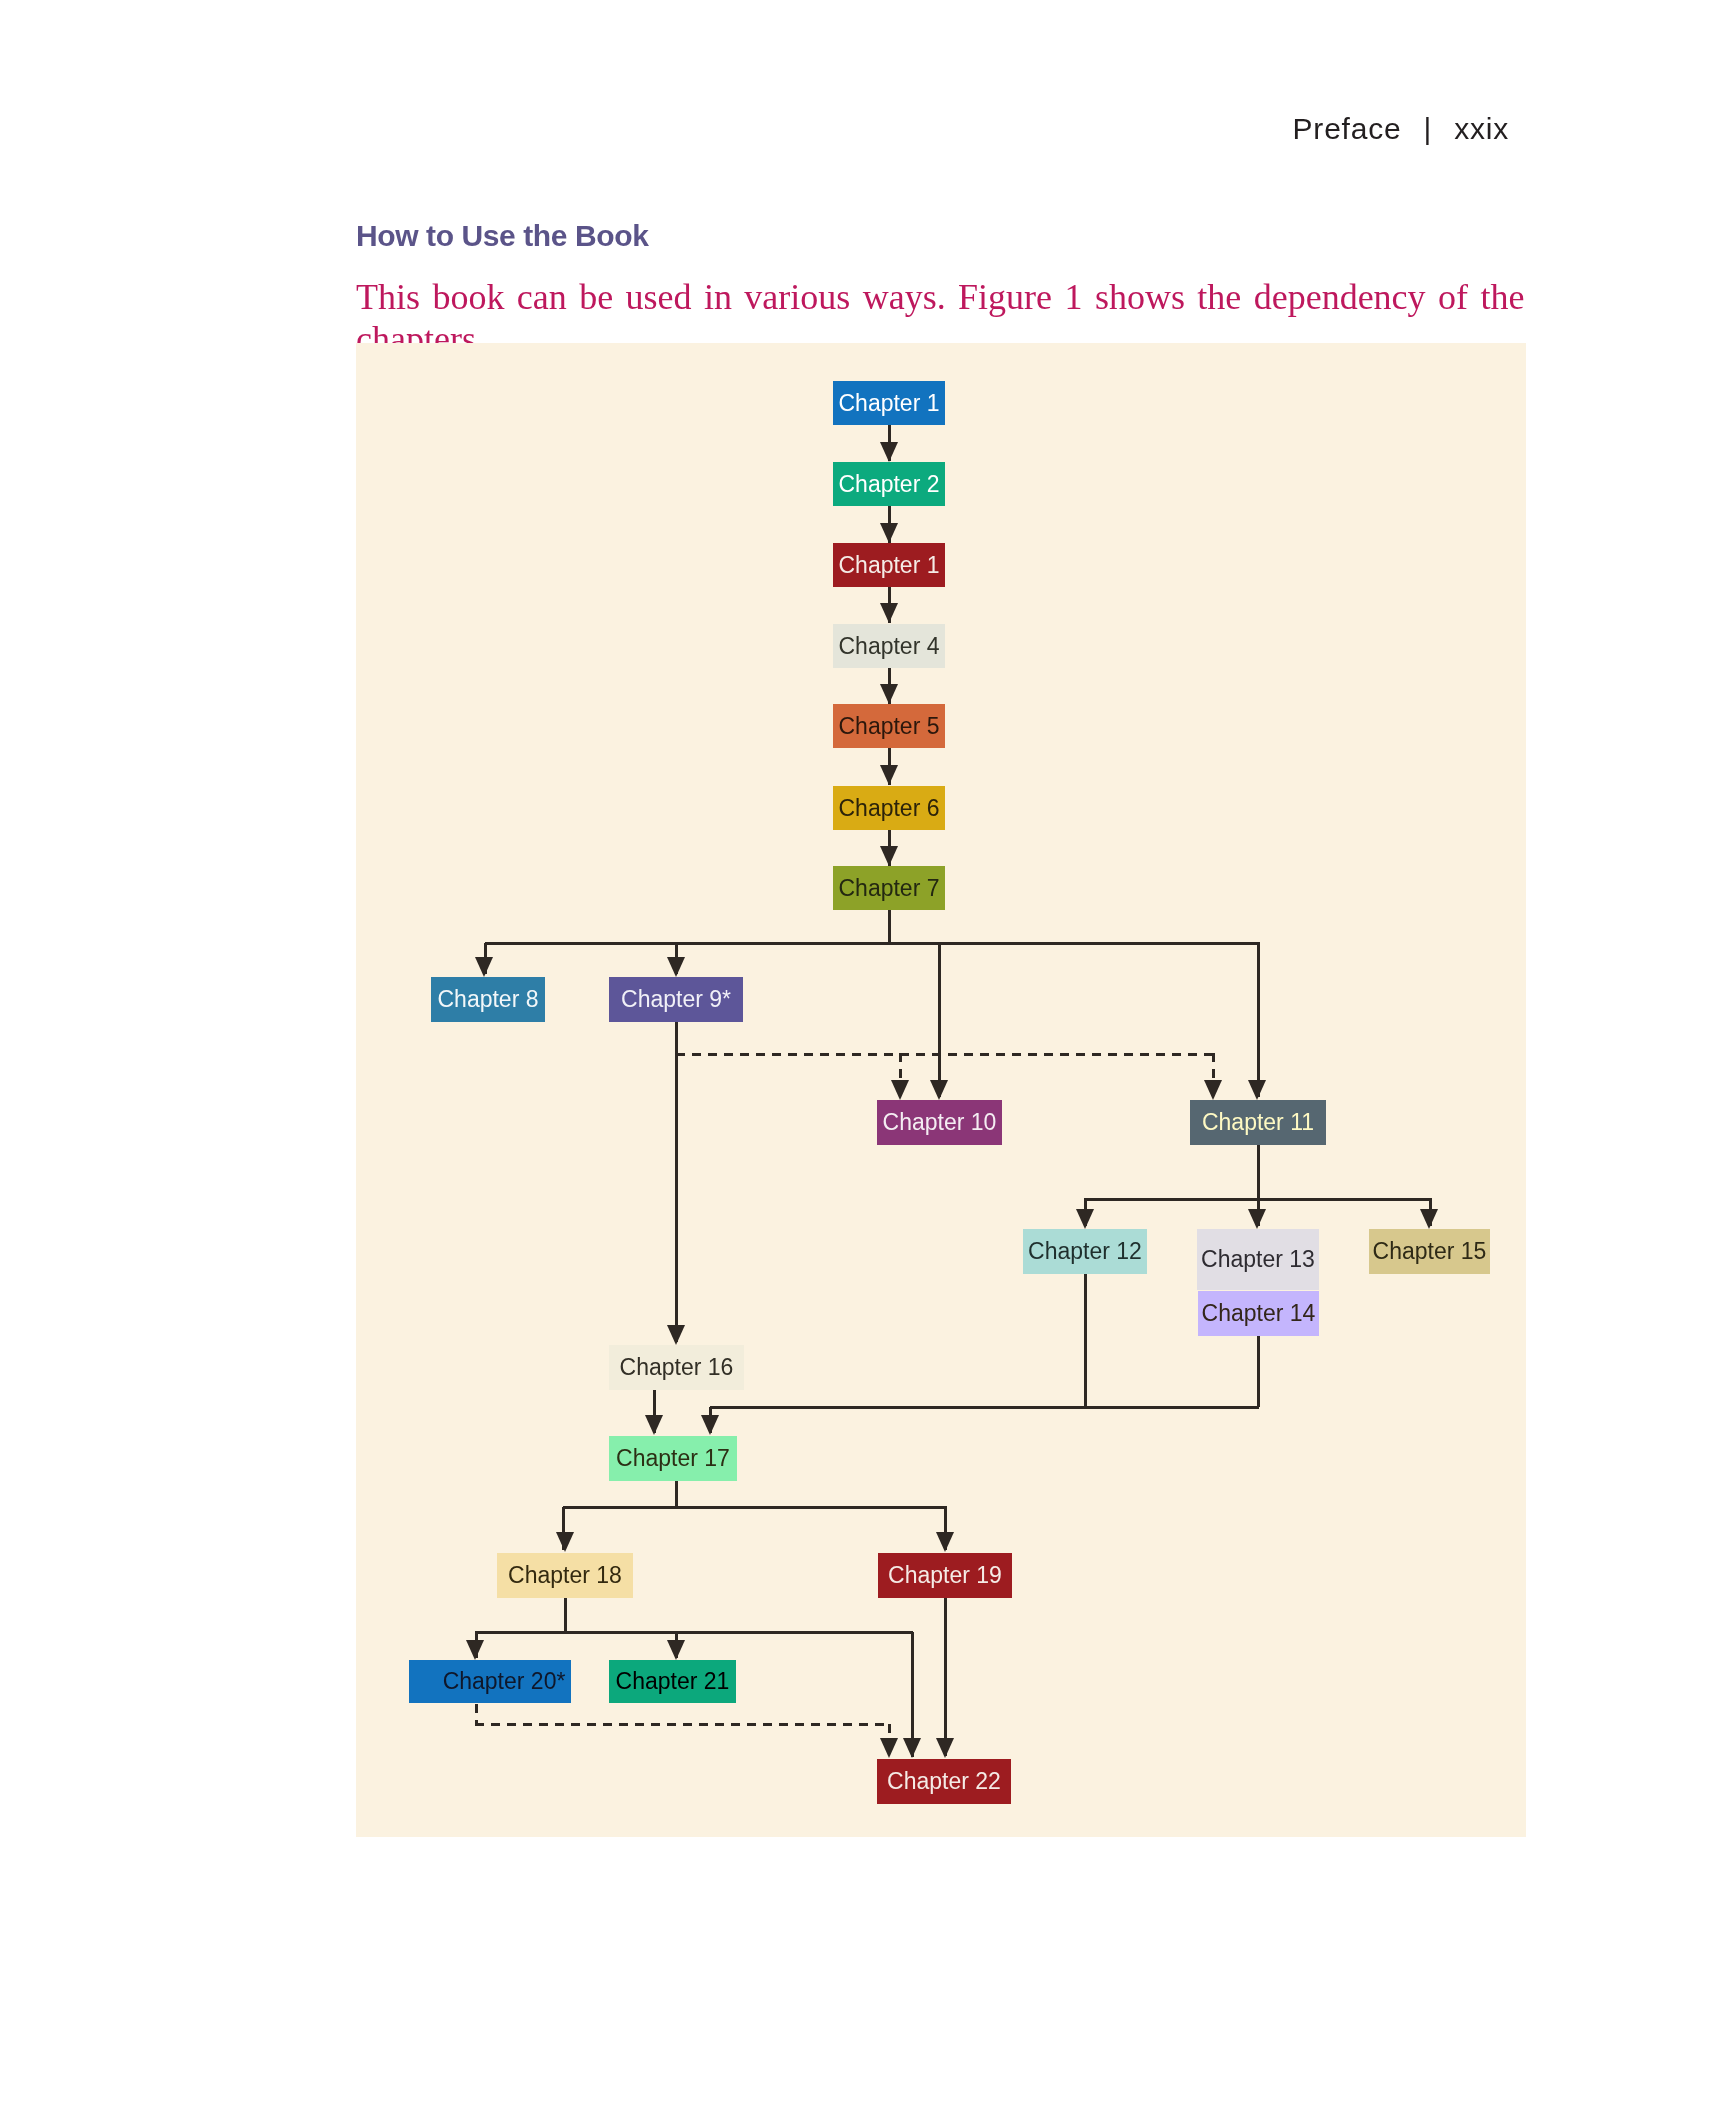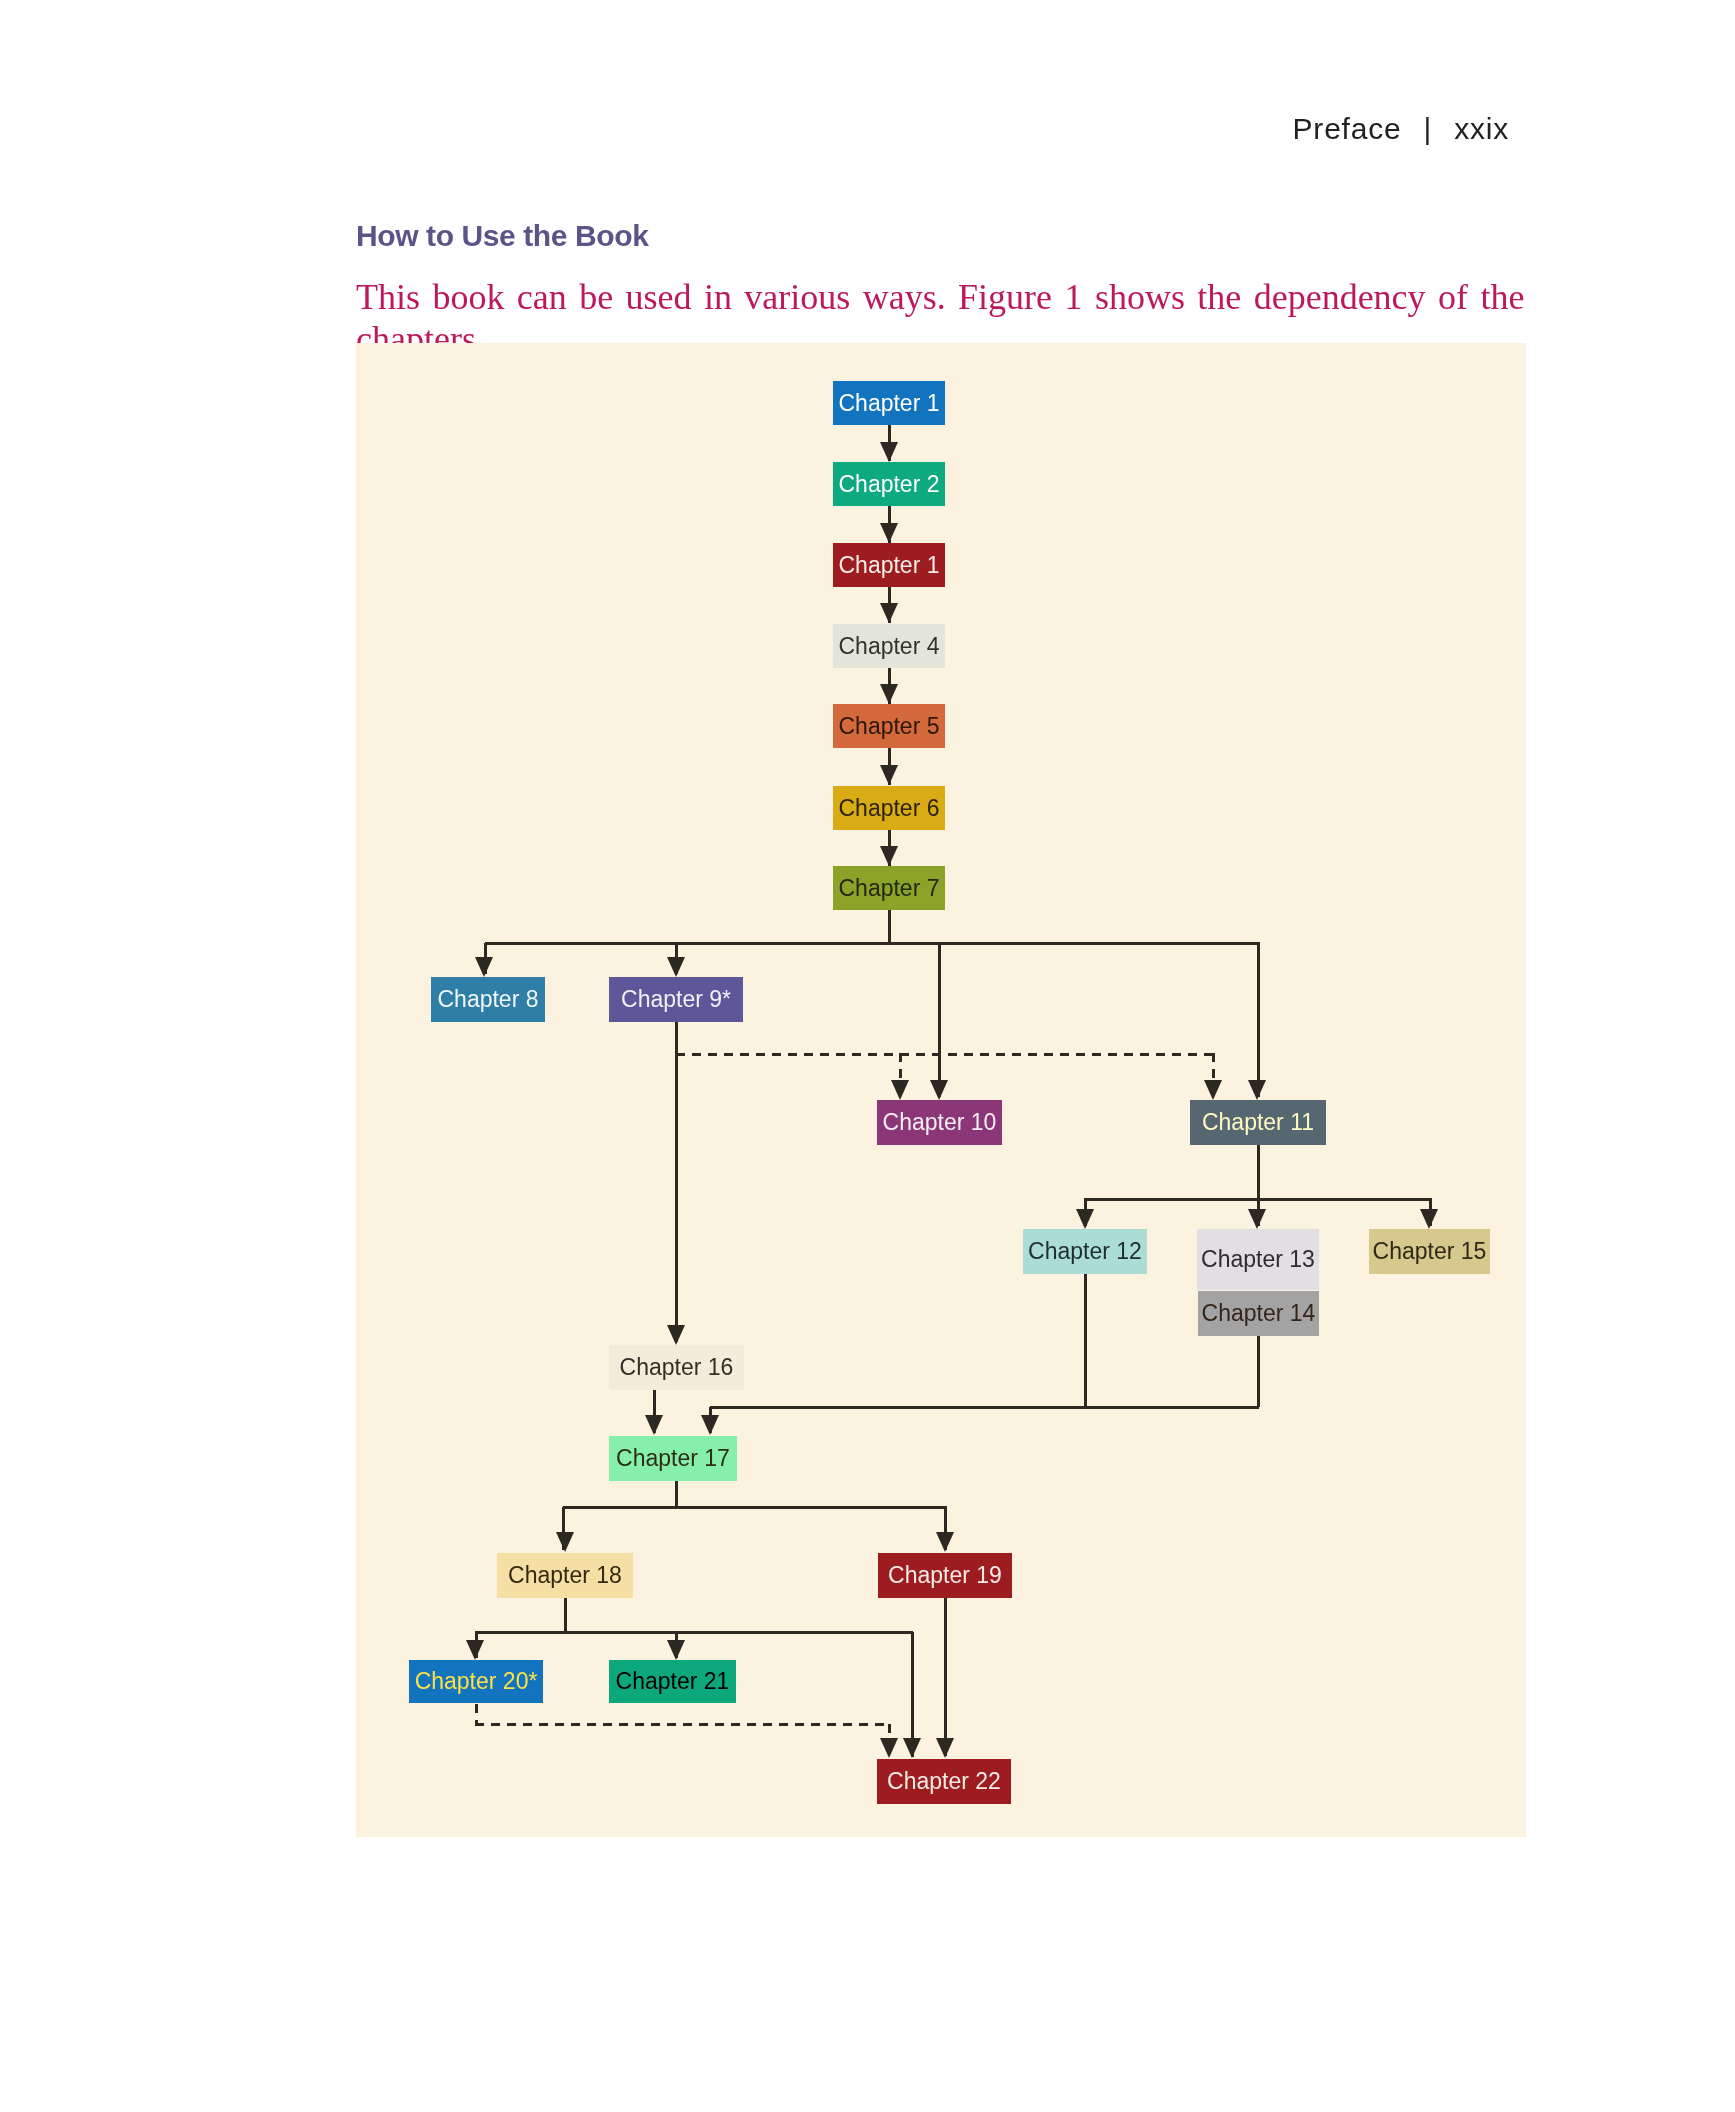--- a/index.html
+++ b/index.html
@@ -115,25 +115,25 @@
       <div class="node" style="left: 833px; top: 704px; width: 112px; height: 44px; background: rgb(212, 105, 59); color: rgb(43, 23, 12);">Chapter 5</div>
       <div class="node" style="left: 833px; top: 786px; width: 112px; height: 44px; background: rgb(217, 171, 20); color: rgb(44, 35, 10);">Chapter 6</div>
       <div class="node" style="left: 833px; top: 866px; width: 112px; height: 44px; background: rgb(141, 162, 40); color: rgb(35, 40, 17);">Chapter 7</div>
       <div class="node" style="left: 431px; top: 977px; width: 114px; height: 45px; background: rgb(46, 126, 167); color: rgb(242, 247, 249);">Chapter 8</div>
       <div class="node" style="left: 609px; top: 977px; width: 134px; height: 45px; background: rgb(93, 86, 153); color: rgb(241, 240, 247);">Chapter 9*</div>
       <div class="node" style="left: 877px; top: 1100px; width: 125px; height: 45px; background: rgb(139, 54, 119); color: rgb(244, 237, 242);">Chapter 10</div>
       <div class="node" style="left: 1190px; top: 1100px; width: 136px; height: 45px; background: rgb(86, 103, 113); color: #fef9c3;">Chapter 11</div>
       <div class="node" style="left: 1023px; top: 1229px; width: 124px; height: 45px; background: rgb(171, 220, 214); color: rgb(31, 47, 45);">Chapter 12</div>
       <div class="node" style="left: 1197px; top: 1229px; width: 122px; height: 61px; background: rgb(225, 222, 228); color: rgb(46, 43, 49);">Chapter 13</div>
       <div class="node" style="left: 1369px; top: 1229px; width: 121px; height: 45px; background: rgb(215, 200, 141); color: rgb(46, 42, 22);">Chapter 15</div>
-      <div class="node" style="left: 1198px; top: 1291px; width: 121px; height: 45px; background: #a3a3a3; color: rgb(51, 38, 26);">Chapter 14</div>
+      <div class="node" style="left: 1198px; top: 1291px; width: 121px; height: 45px; background: #c4b5fd; color: rgb(51, 38, 26);">Chapter 14</div>
       <div class="node" style="left: 609px; top: 1345px; width: 135px; height: 45px; background: rgb(242, 237, 219); color: rgb(50, 47, 38);">Chapter 16</div>
       <div class="node" style="left: 609px; top: 1436px; width: 128px; height: 45px; background: #86efac; color: rgb(44, 47, 20);">Chapter 17</div>
       <div class="node" style="left: 497px; top: 1553px; width: 136px; height: 45px; background: rgb(245, 223, 165); color: rgb(51, 41, 15);">Chapter 18</div>
       <div class="node" style="left: 878px; top: 1553px; width: 134px; height: 45px; background: rgb(157, 28, 32); color: rgb(245, 235, 230);">Chapter 19</div>
-      <div class="node" style="left: 409px; top: 1660px; width: 134px; height: 43px; background: rgb(18, 115, 191); color: #fde047;">Chapter 20*</div>
+      <div class="node" style="left: 409px; top: 1660px; width: 134px; height: 43px; background: rgb(18, 115, 191); color: #0f172a; padding-left: 28px;">Chapter 20*</div>
       <div class="node" style="left: 609px; top: 1660px; width: 127px; height: 43px; background: rgb(12, 168, 124); color: #000000;">Chapter 21</div>
       <div class="node" style="left: 877px; top: 1759px; width: 134px; height: 45px; background: rgb(157, 28, 32); color: rgb(245, 235, 230);">Chapter 22</div>
     </div>
 
 
 </div>
 
 
 </body></html>

